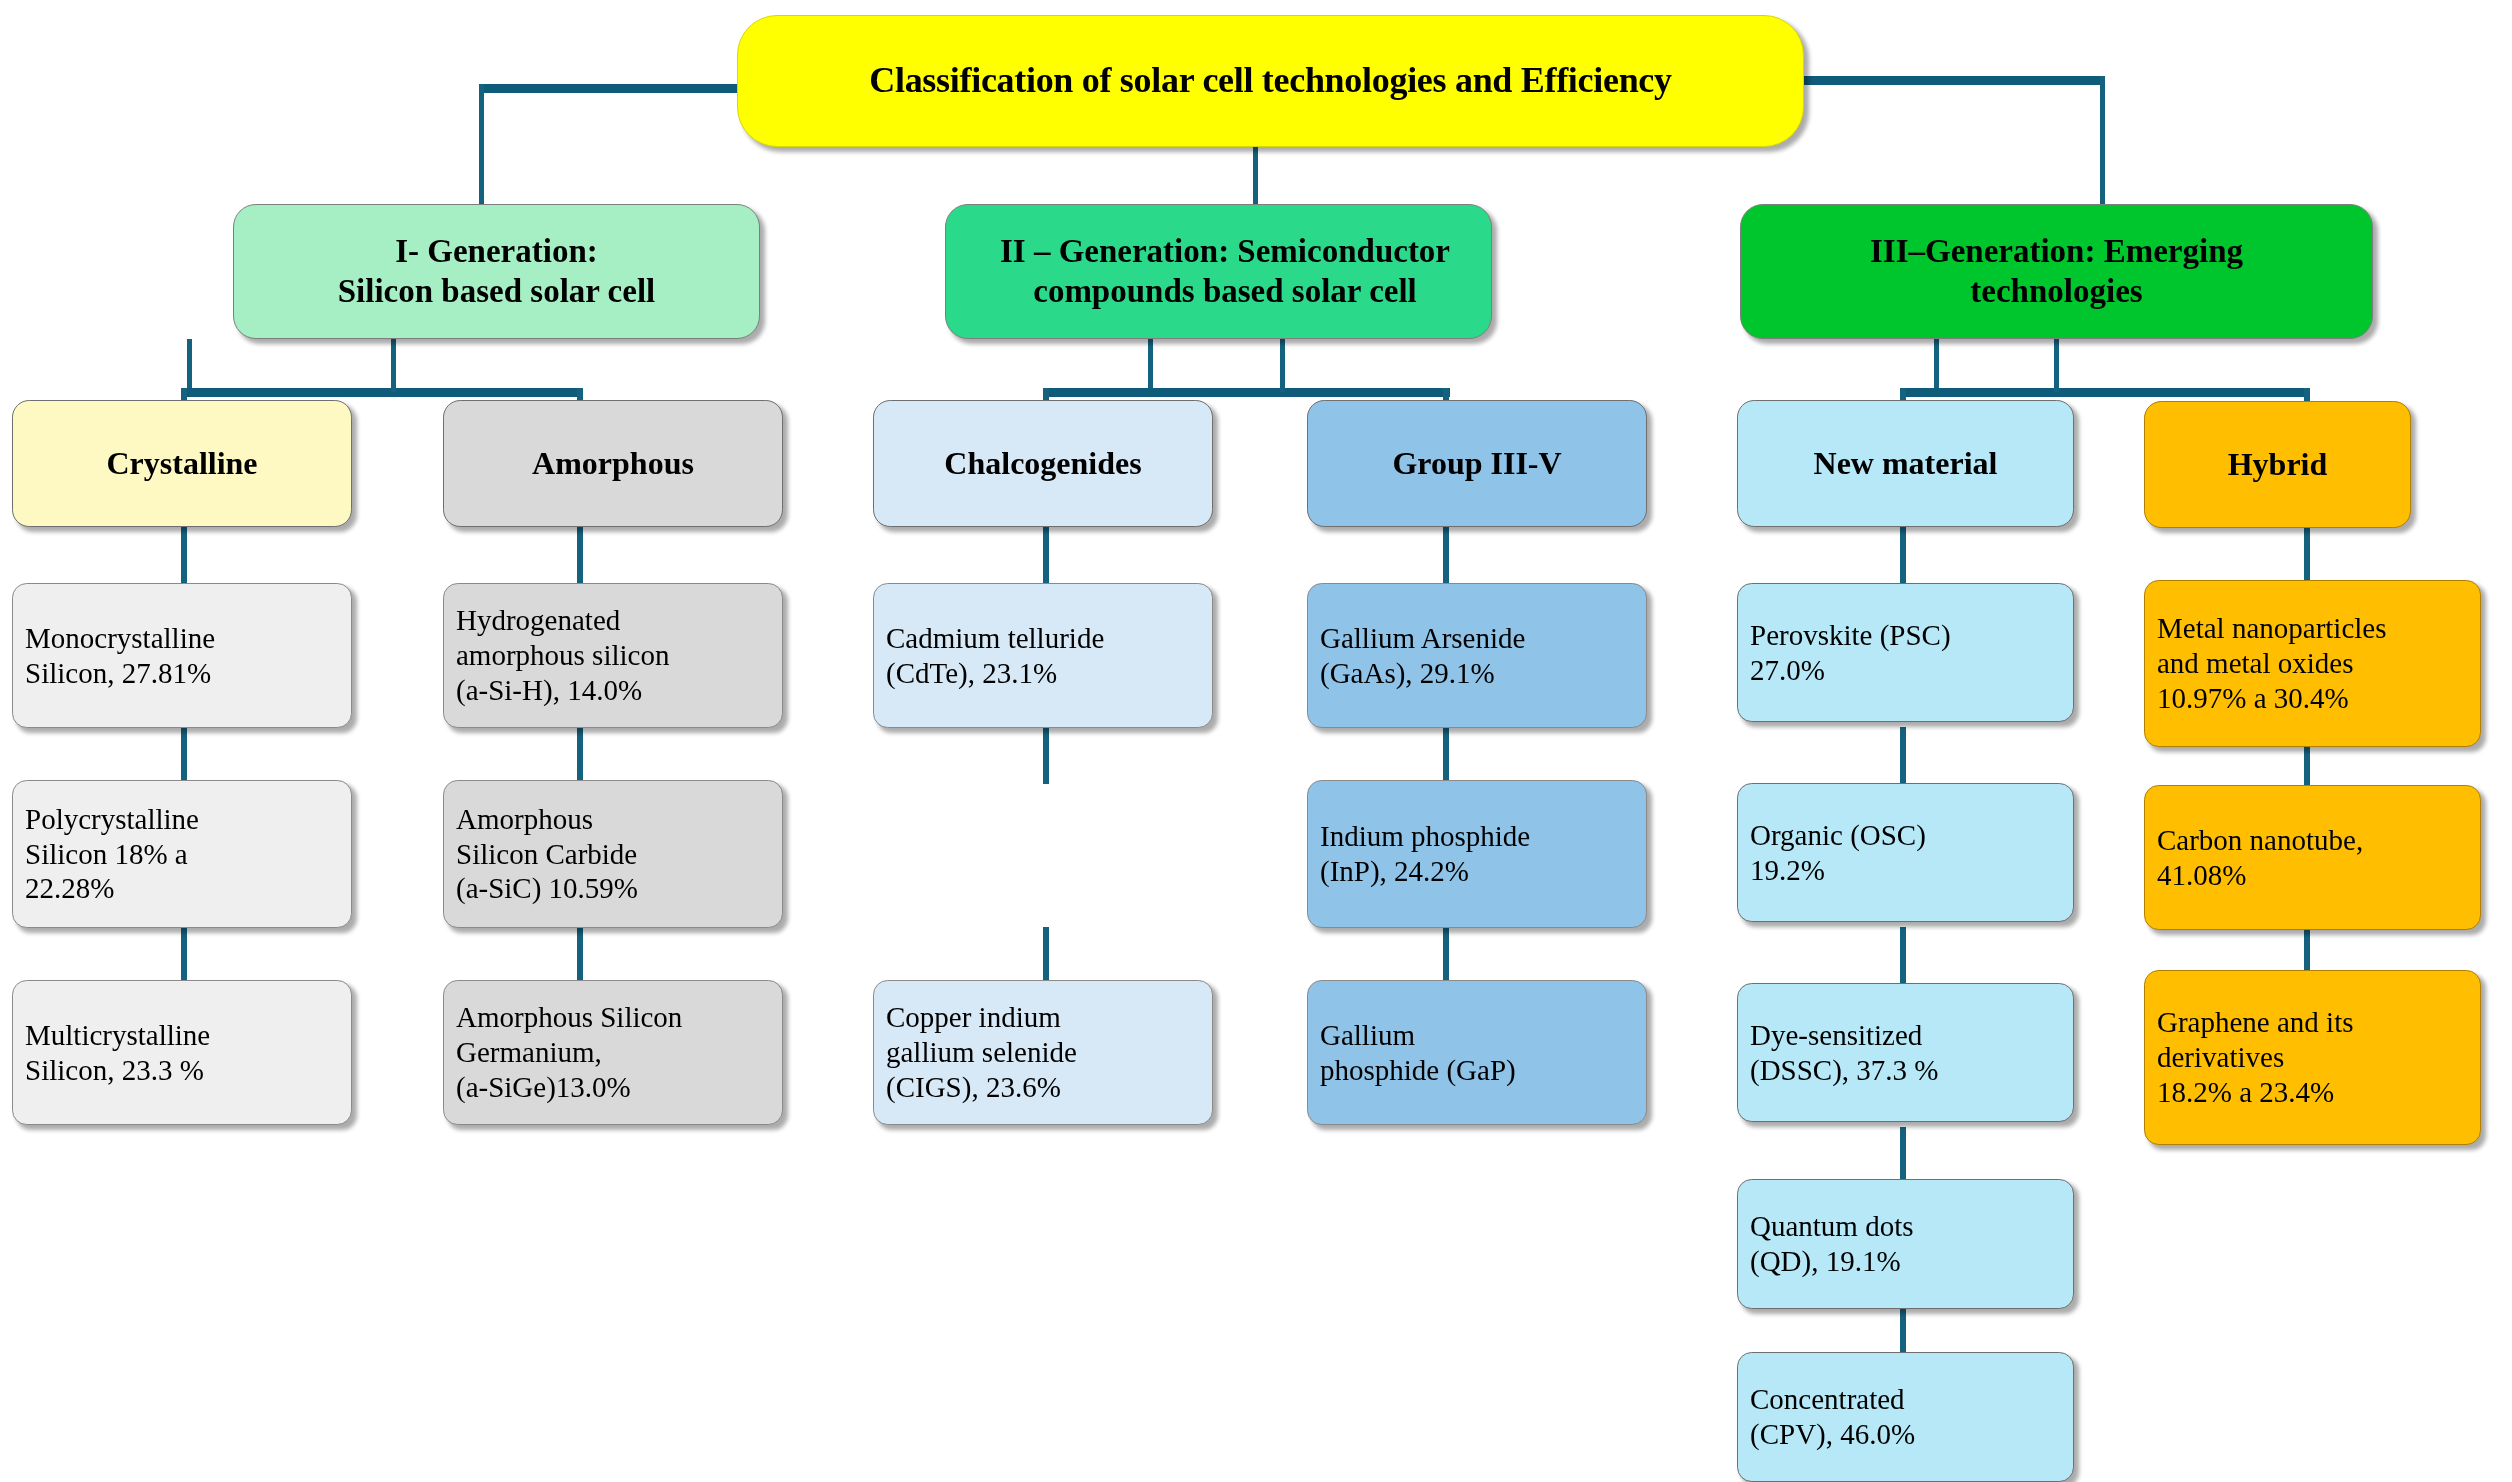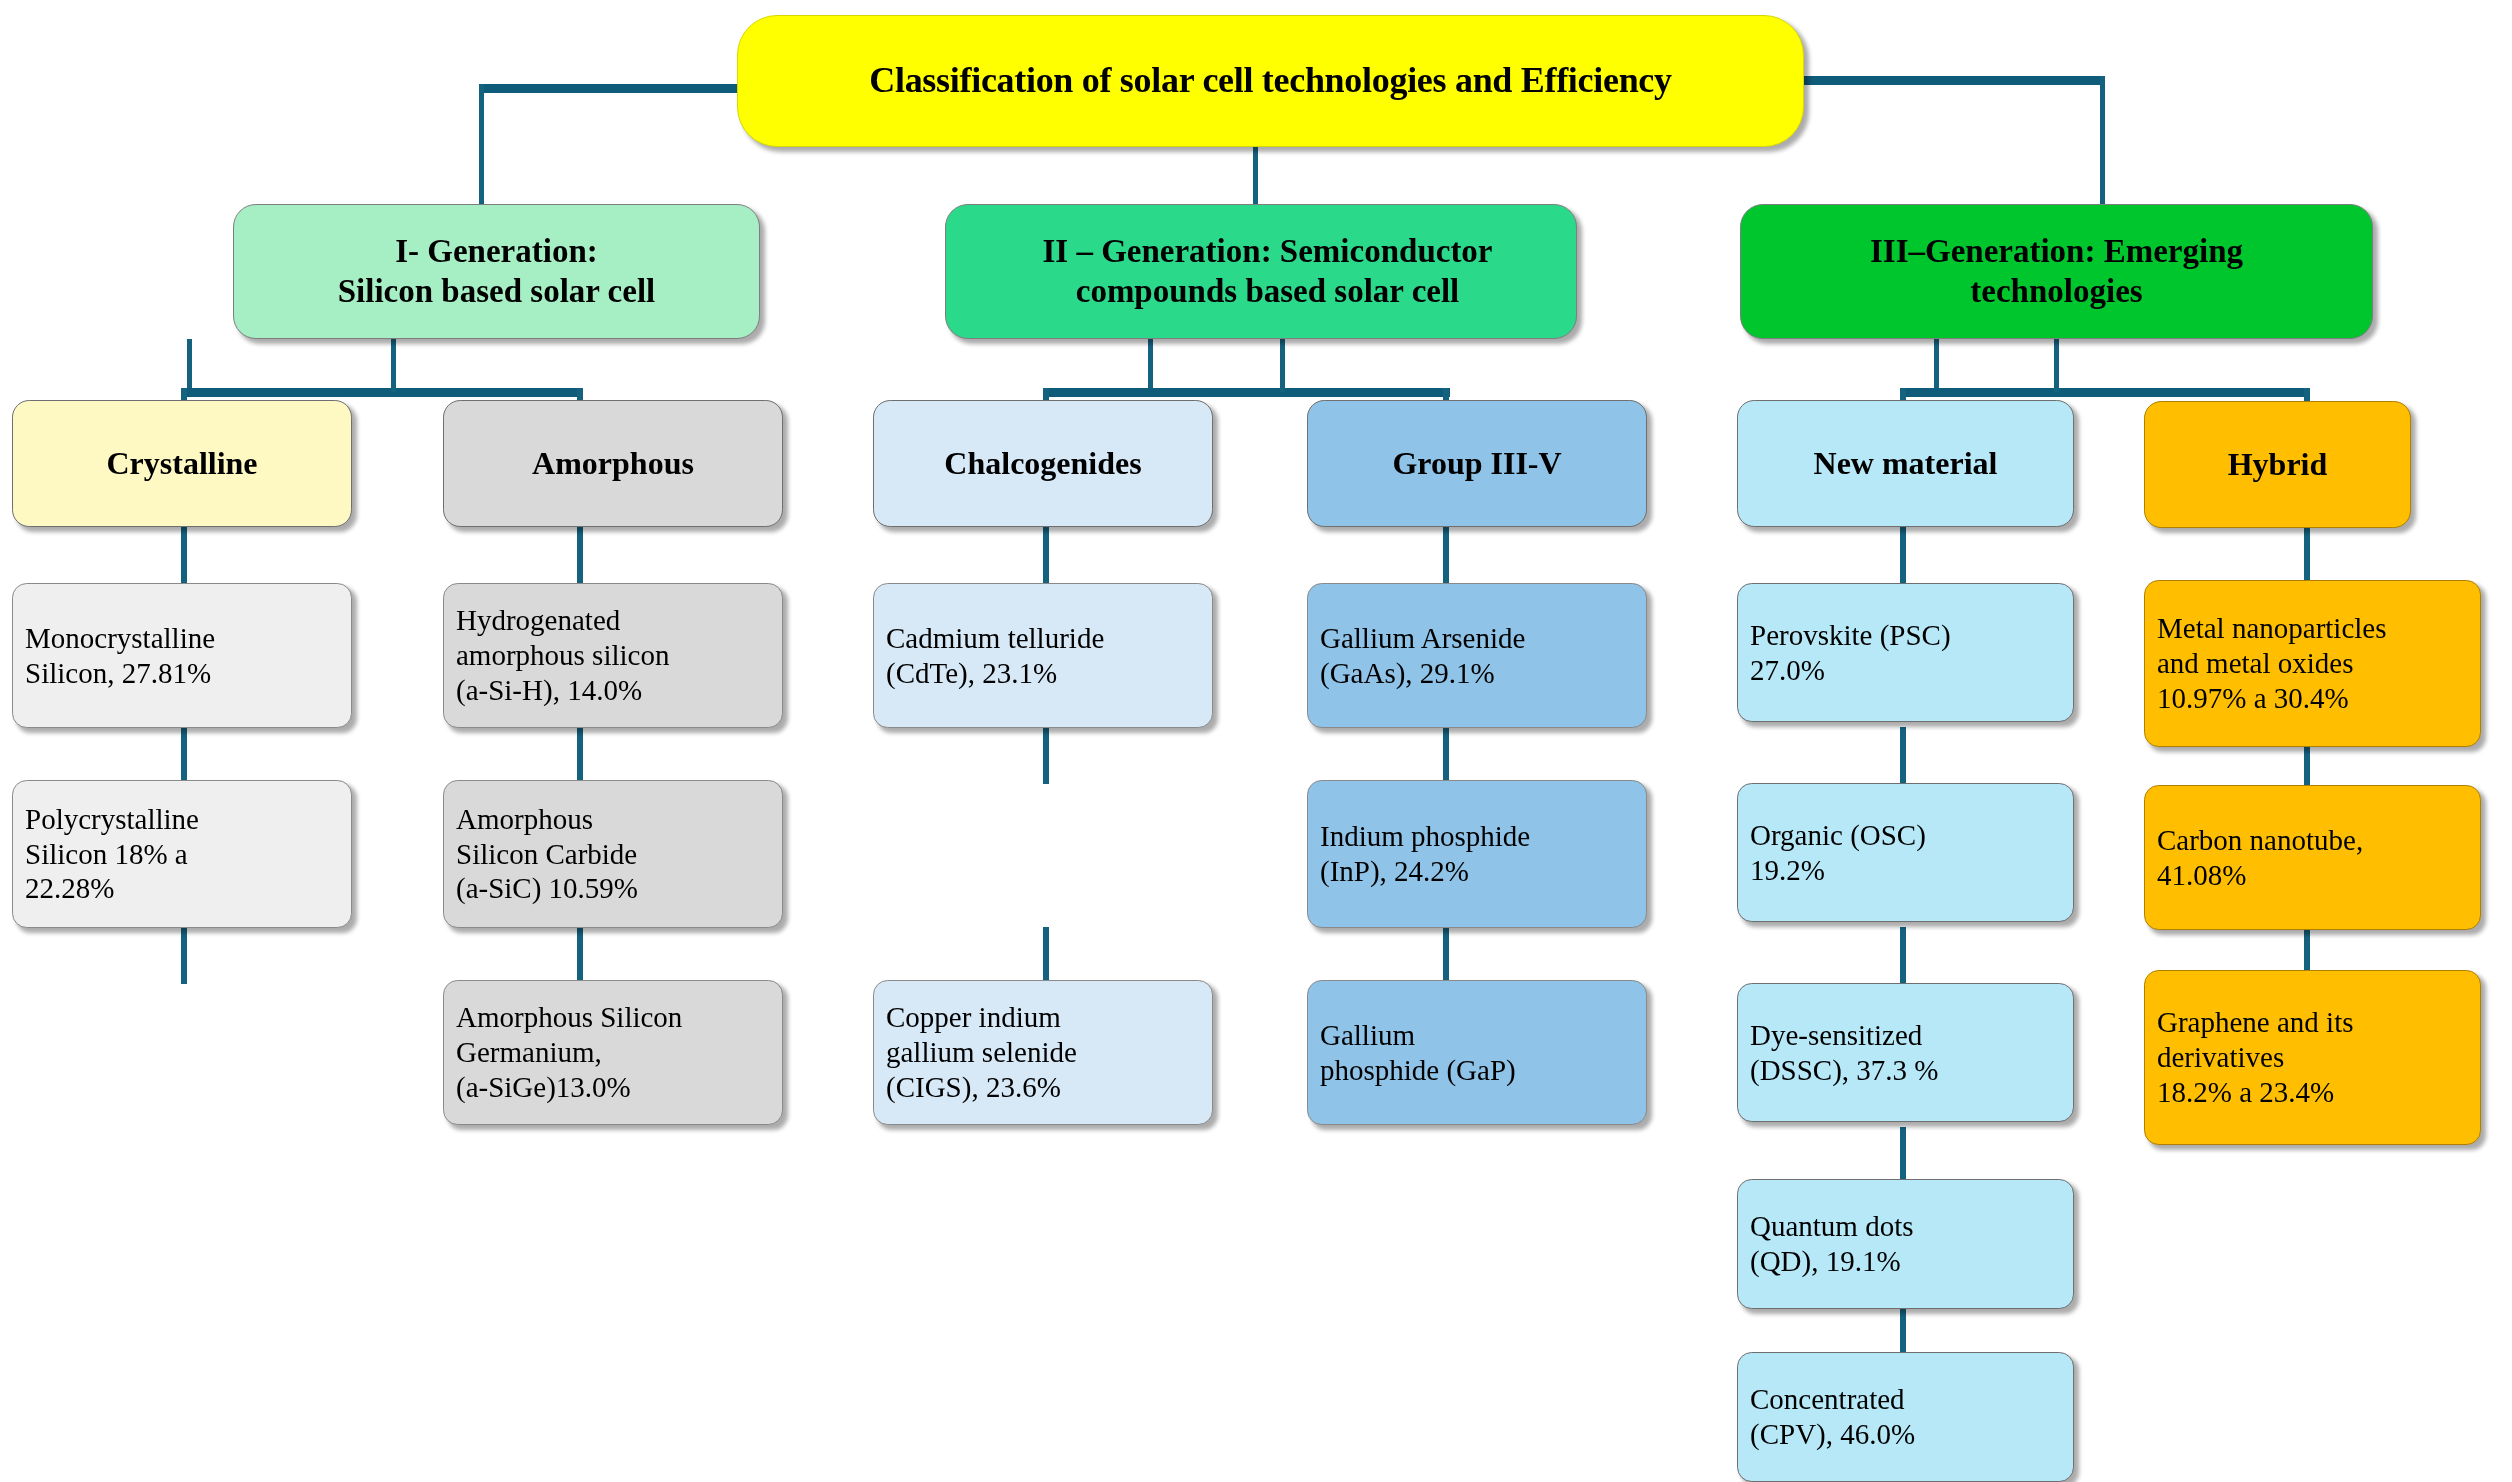--- a/index.html
+++ b/index.html
@@ -146,21 +146,21 @@
 
   <div class="node n-gen gen-1" style="left:233px;top:204px;width:527px;height:135px;">
     <span class="txt">I- Generation:
 Silicon based solar cell</span>
   </div>
 
   <div class="node n-title" style="left:737px;top:14.7px;width:1067px;height:132px;">
     <span class="txt">Classification of solar cell technologies and Efficiency</span>
   </div>
 
-  <div class="node n-gen gen-2" style="left:945px;top:204px;width:632px;height:135px;padding-left:13px;">
+  <div class="node n-gen gen-2" style="left:945px;top:204px;width:547px;height:135px;padding-left:13px;">
     <span class="txt">II – Generation: Semiconductor
 compounds based solar cell</span>
   </div>
 
   <div class="node n-gen gen-3" style="left:1740px;top:204px;width:633px;height:135px;">
     <span class="txt">III–Generation: Emerging
 technologies</span>
   </div>
 
   <div class="node n-cat cat-crystalline" style="left:12px;top:400px;width:340px;height:127px;">
@@ -189,20 +189,24 @@
 
   <div class="node n-leaf leaf-grey-light" style="left:12px;top:583px;width:340px;height:145px;">
     <span class="txt">Monocrystalline
 Silicon, 27.81%</span>
   </div>
   <div class="node n-leaf leaf-grey-light" style="left:12px;top:780px;width:340px;height:148px;justify-content:flex-end;">
     <span class="txt">Polycrystalline
 Silicon 18% a
 22.28%</span>
   </div>
+  <div class="node n-leaf leaf-grey-light" style="left:12px;top:980px;width:340px;height:145px;">
+    <span class="txt">Multicrystalline
+Silicon,  23.3 %</span>
+  </div>
 
   <div class="node n-leaf leaf-grey" style="left:443px;top:583px;width:340px;height:145px;">
     <span class="txt">Hydrogenated
 amorphous silicon
 (a-Si-H), 14.0%</span>
   </div>
   <div class="node n-leaf leaf-grey" style="left:443px;top:780px;width:340px;height:148px;">
     <span class="txt">Amorphous
 Silicon Carbide
 (a-SiC) 10.59%</span>

